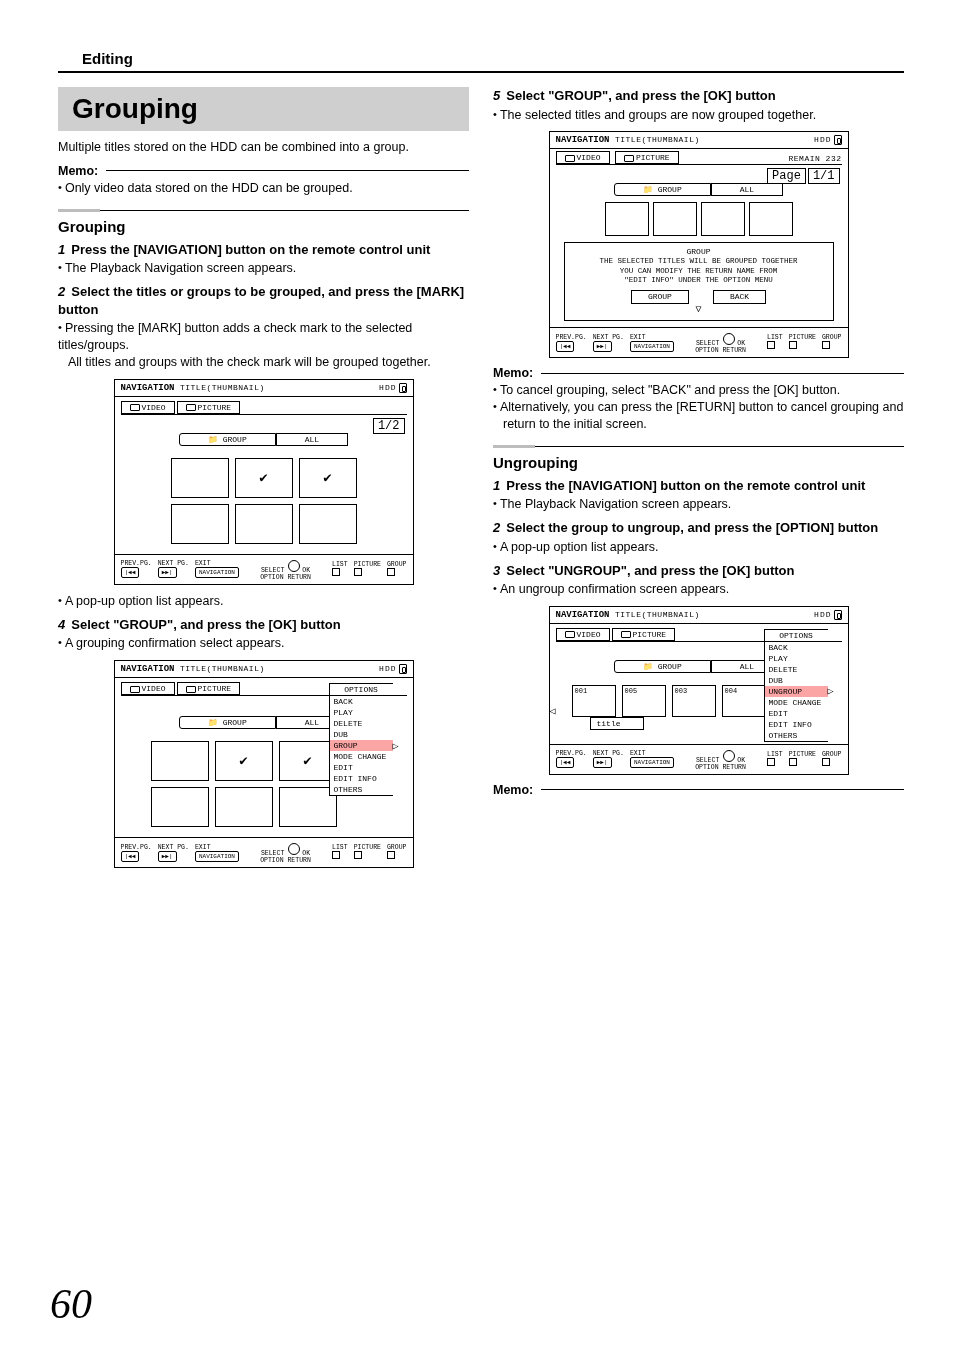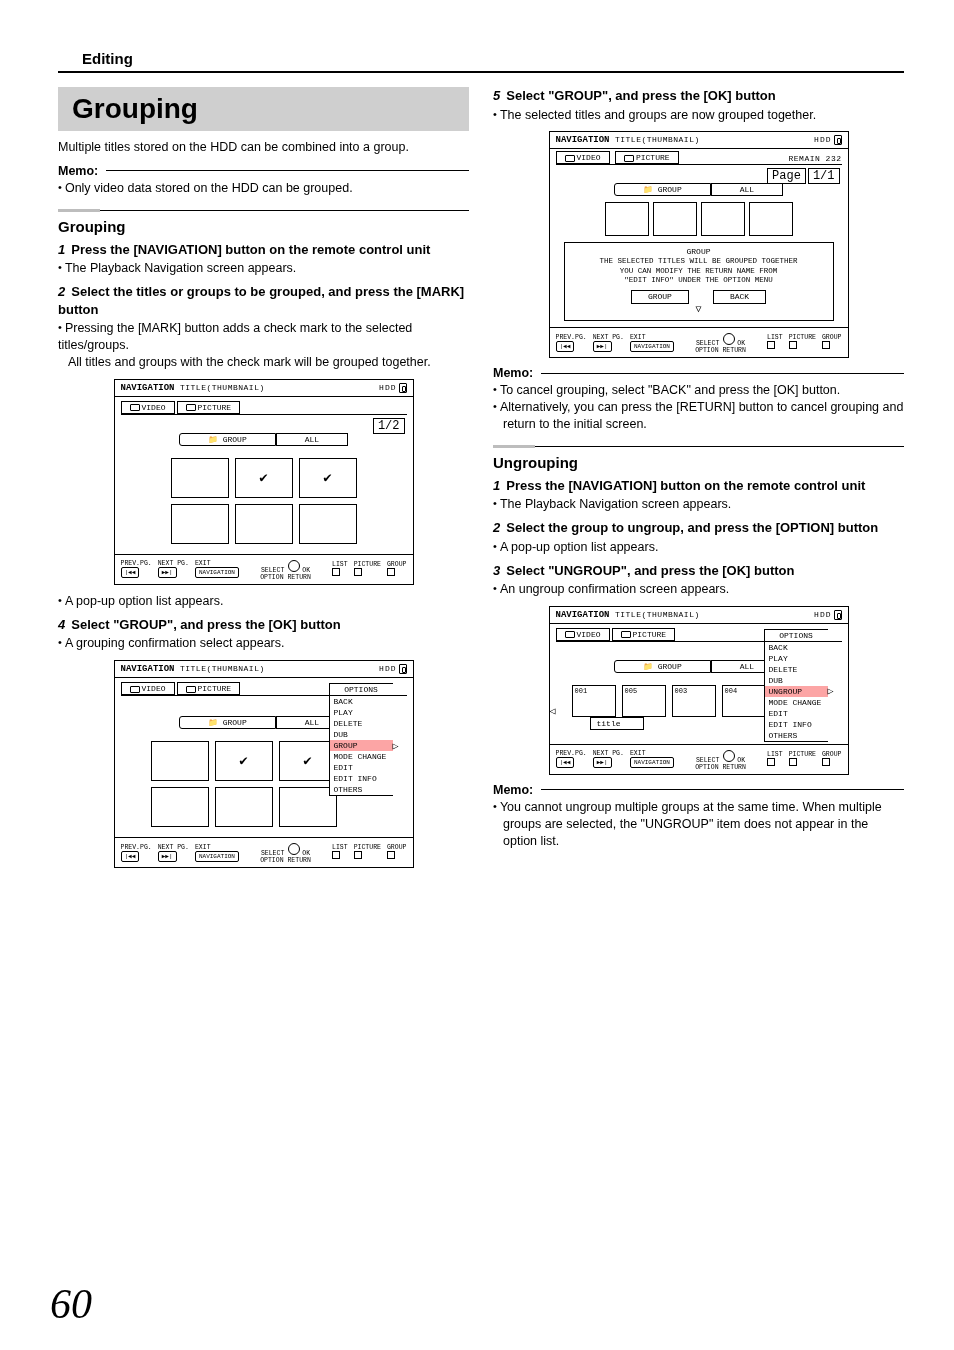--- a/index.html
+++ b/index.html
@@ -391,20 +391,17 @@
               <div><div>GROUP</div><span class="sq"></span></div>
             </div>
           </div>
         </div>
       </div>
 
       <div class="memo-line">
         <span class="memo-label">Memo:</span>
           <span class="memo-dash"></span>
       </div>
-      <ul class="bullets">
-        <li>You cannot ungroup multiple groups at the same time. When multiple groups are selected, the "UNGROUP" item does not appear in the option list.</li>
-      </ul>
     </div>
   </div>
 
   <div class="pagenum">60</div>
 </div>
 
 </body></html>

